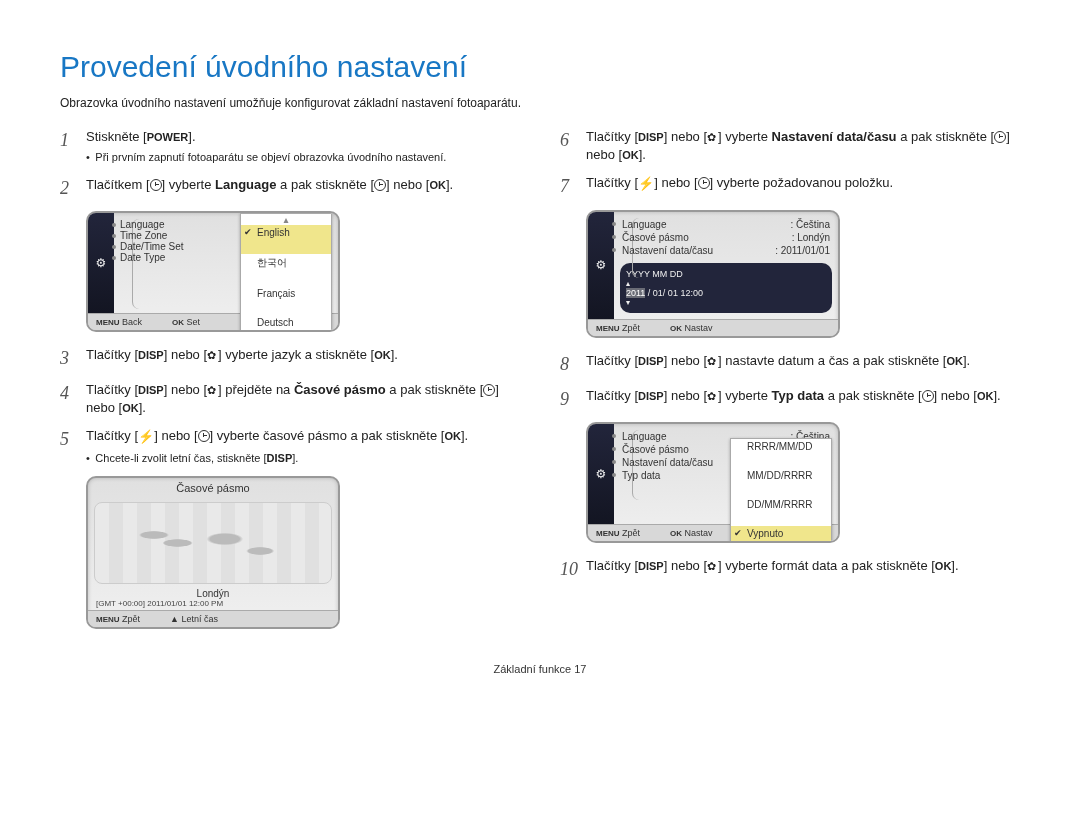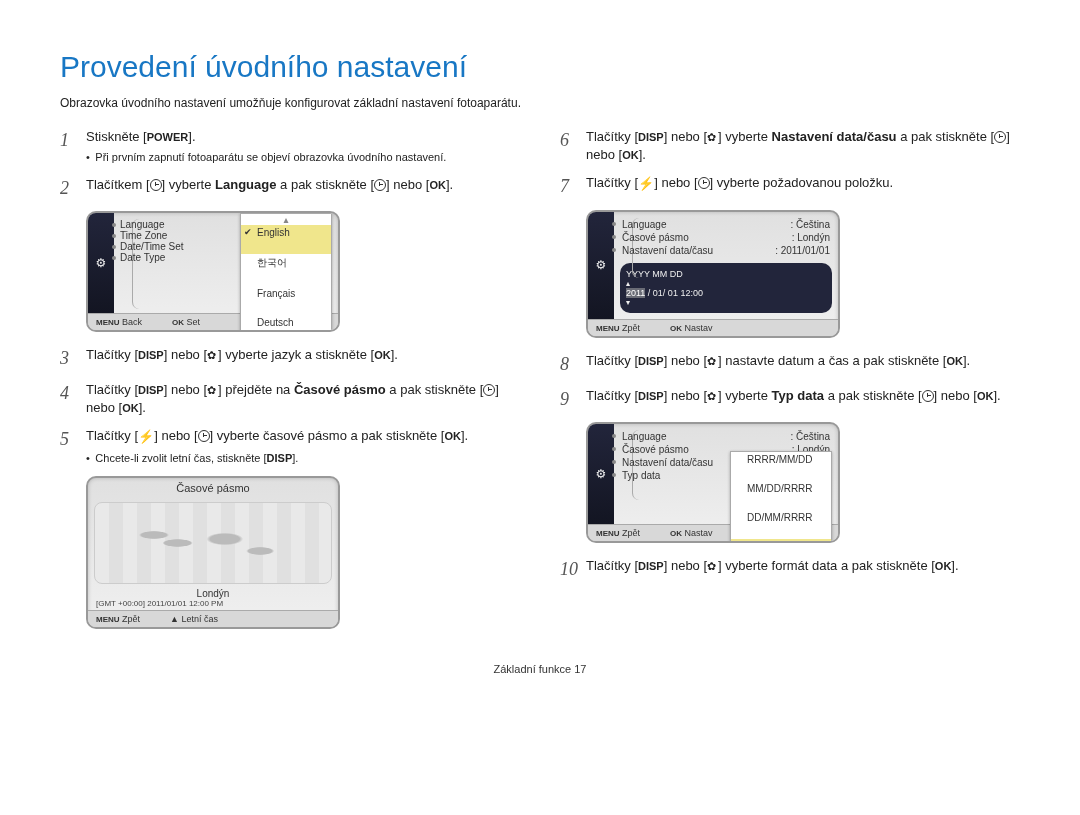--- a/index.html
+++ b/index.html
@@ -333,21 +333,21 @@
             <div class="lcd-row dline">
                 <span class="dot"></span>
                 <span>Nastavení data/času</span>
                 <span></span>
               </div>
             <div class="lcd-row dline">
                 <span class="dot"></span>
                 <span>Typ data</span>
                 <span></span>
               </div>
-            <div class="dropdown" style="right:6px;top:27px;width:100px;">
+            <div class="dropdown" style="right:6px;top:14px;width:100px;">
               <div class="row">RRRR/MM/DD</div>
               <div class="row">MM/DD/RRRR</div>
               <div class="row">DD/MM/RRRR</div>
               <div class="row sel check">Vypnuto</div>
             </div>
           </div>
         </div>
         <div class="lcd-footer">
           <span><span class="fl">MENU</span> <span>Zpět</span></span>
           <span><span class="fl">OK</span> <span>Nastav</span></span>

